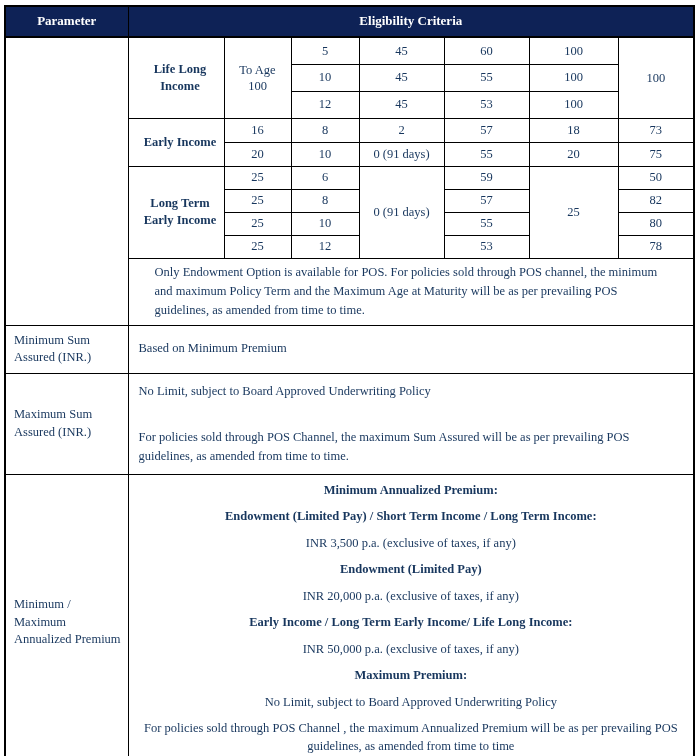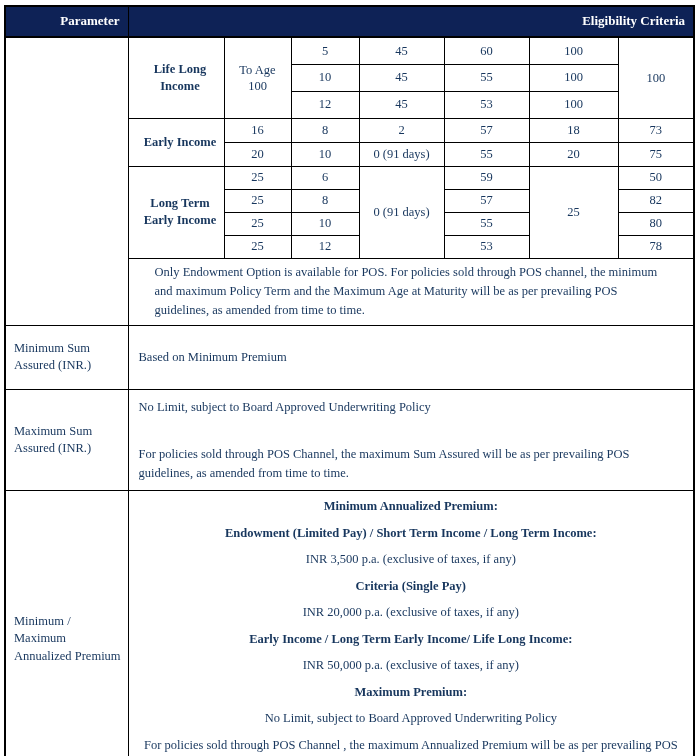--- a/index.html
+++ b/index.html
@@ -13,21 +13,21 @@
     width: 689px;
     color: #17365d;
     font-size: 12.5px;
     border: 2px solid #000000;
     table-layout: fixed;
   }
   td, th { border: 1px solid #000000; box-sizing: border-box; }
   tr.hdr th {
     background: #0e2256;
     color: #ffffff;
-    text-align: right;
+    text-align: center;
     font-weight: bold;
     font-size: 13px;
     padding: 6px 8px 7px 8px;
     border-bottom: 2px solid #000000;
   }
   td.benefit {
     font-weight: bold;
     text-align: center;
     vertical-align: middle;
     padding: 2px 4px 2px 12px;
@@ -40,21 +40,21 @@
     line-height: 1.3;
   }
   td.param {
     font-weight: normal;
     vertical-align: middle;
     padding: 4px 6px 4px 8px;
     line-height: 1.4;
   }
   td.txt {
     vertical-align: middle;
-    padding: 22px 10px;
+    padding: 6px 10px;
     line-height: 1.55;
   }
   td.note  { vertical-align: middle; padding: 4px 26px; line-height: 1.55; }
   td.maxsum { vertical-align: top; padding: 8px 10px; line-height: 1.5; }
   td.maxsum p { margin: 0; }
   td.maxsum p.second { margin-top: 28px; }
   td.premium { vertical-align: middle; padding: 7px 10px; line-height: 1.4; }
   td.premium p { margin: 0 0 9px 0; text-align: center; }
   td.premium p:last-child { margin-bottom: 8px; }
   .b { font-weight: bold; }
@@ -166,21 +166,21 @@
         <p class="second">For policies sold through POS Channel, the maximum Sum Assured will be as per prevailing POS guidelines, as amended from time to time.</p>
       </td>
     </tr>
 
     <tr>
       <td class="param" style="height:256px">Minimum / Maximum Annualized Premium</td>
       <td class="premium" colspan="7">
         <p class="b">Minimum Annualized Premium:</p>
         <p class="b">Endowment (Limited Pay) / Short Term Income / Long Term Income:</p>
         <p>INR 3,500 p.a. (exclusive of taxes, if any)</p>
-        <p class="b">Criteria (Single Pay)</p>
+        <p class="b">Endowment (Limited Pay)</p>
         <p>INR 20,000 p.a. (exclusive of taxes, if any)</p>
         <p class="b">Early Income / Long Term Early Income/ Life Long Income:</p>
         <p>INR 50,000 p.a. (exclusive of taxes, if any)</p>
         <p class="b">Maximum Premium:</p>
         <p>No Limit, subject to Board Approved Underwriting Policy</p>
         <p>For policies sold through POS Channel , the maximum Annualized Premium will be as per prevailing POS guidelines, as amended from time to time</p>
       </td>
     </tr>
 
   </tbody>

